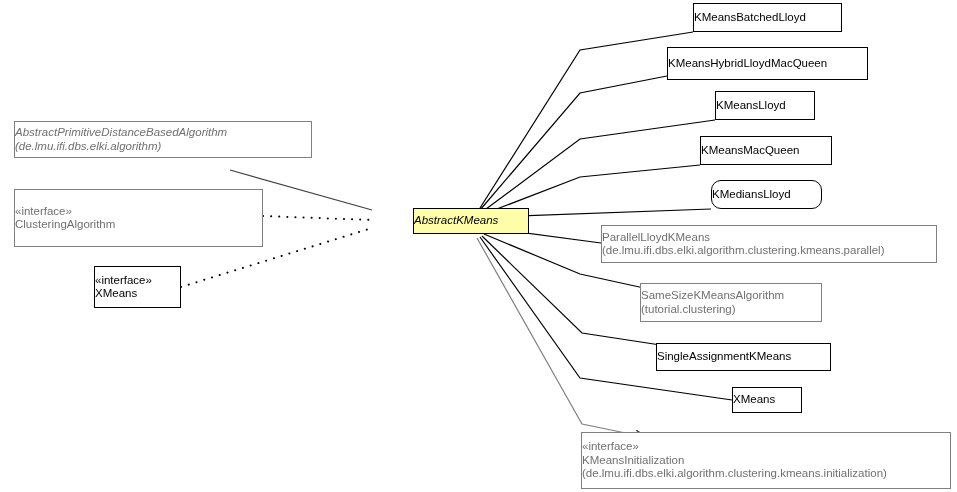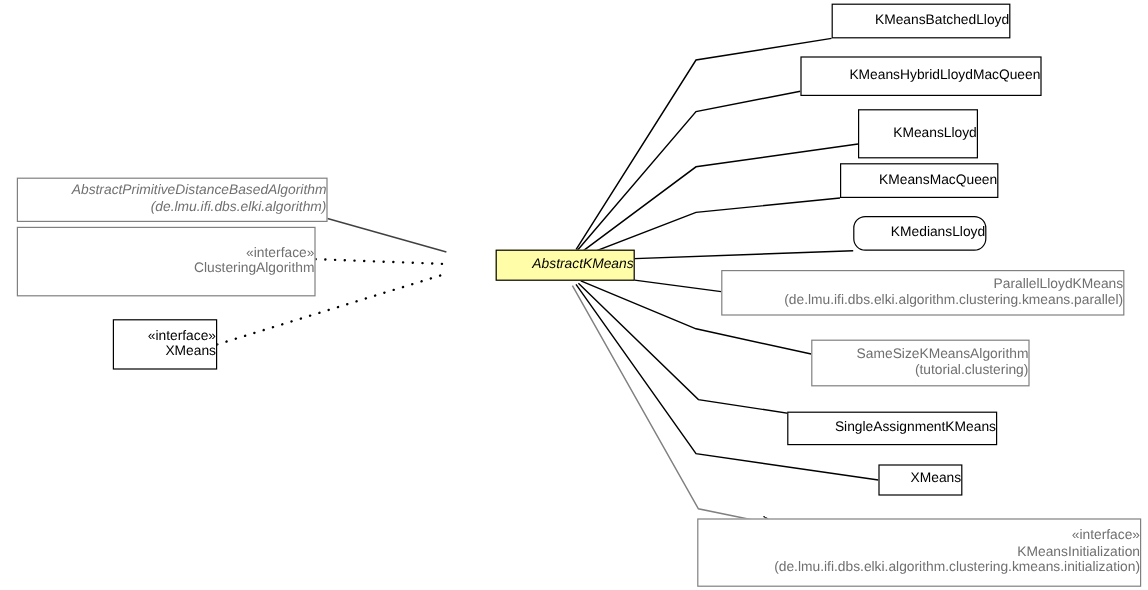--- a/index.html
+++ b/index.html
@@ -5,21 +5,21 @@
   html, body { margin:0; padding:0; background:#ffffff; }
   body { width:957px; height:492px; overflow:hidden;
          font-family:"Liberation Sans", sans-serif; }
   #diagram { position:relative; width:957px; height:492px; }
   svg.edges { position:absolute; left:0; top:0; width:957px; height:492px; }
 
   .node {
     position:absolute;
     box-sizing:border-box;
     display:flex; flex-direction:column;
-    align-items:flex-end; justify-content:center;
+    align-items:flex-start; justify-content:center;
     text-align:center;
     background:#ffffff;
     border:1px solid #000000;
     color:#000000;
     font-size:11.5px;
     line-height:13.5px;
     white-space:nowrap;
   }
   .node.grey { border-color:#808080; color:#707070; }
   .node.highlight { background:#fffda8; border-color:#000000; }
@@ -49,55 +49,55 @@
         <polyline points="488,217 711,209" fill="none" stroke="#000000" stroke-width="1.2"></polyline>
         <polyline points="488,228 601,243" fill="none" stroke="#000000" stroke-width="1.2"></polyline>
         <polyline points="484,234 580,274 676,295" fill="none" stroke="#000000" stroke-width="1.2"></polyline>
         <polyline points="482,236 582,333 680,348" fill="none" stroke="#000000" stroke-width="1.2"></polyline>
         <polyline points="480,237 580,378 732,400" fill="none" stroke="#000000" stroke-width="1.2"></polyline>
         <polyline points="477,238 582,424 645,437" fill="none" stroke="#808080" stroke-width="1.2" marker-end="url(#openArrowGrey)"></polyline>
       </g>
   </svg>
 
   <div id="node-layer">
-      <div class="node grey italic" style="left: 14px; top: 148px; width: 259px; height: 37px;">
+      <div class="node grey italic" style="left: 14px; top: 121px; width: 298px; height: 37px;">
         <span class="ln">AbstractPrimitiveDistanceBasedAlgorithm</span>
         <span class="pkg">(de.lmu.ifi.dbs.elki.algorithm)</span>
       </div>
       <div class="node grey" style="left: 14px; top: 189px; width: 249px; height: 58px;">
         <span class="ln">«interface»</span>
         <span class="ln">ClusteringAlgorithm</span>
       </div>
       <div class="node" style="left: 94px; top: 266px; width: 87px; height: 42px;">
         <span class="ln">«interface»</span>
         <span class="ln">XMeans</span>
       </div>
       <div class="node highlight italic" style="left: 372px; top: 208px; width: 116px; height: 26px; margin-left: 41px;">
         <span class="ln">AbstractKMeans</span>
       </div>
       <div class="node" style="left: 693px; top: 3px; width: 149px; height: 29px;">
         <span class="ln">KMeansBatchedLloyd</span>
       </div>
       <div class="node" style="left: 667px; top: 47px; width: 201px; height: 33px;">
         <span class="ln">KMeansHybridLloydMacQueen</span>
       </div>
-      <div class="node" style="left: 715px; top: 91px; width: 100px; height: 41px;">
+      <div class="node" style="left: 715px; top: 91px; width: 100px; height: 29px;">
         <span class="ln">KMeansLloyd</span>
       </div>
       <div class="node" style="left: 700px; top: 136px; width: 132px; height: 29px;">
         <span class="ln">KMeansMacQueen</span>
       </div>
       <div class="node" style="left: 711px; top: 180px; width: 111px; height: 29px; border-radius: 10px;">
         <span class="ln">KMediansLloyd</span>
       </div>
       <div class="node grey" style="left: 601px; top: 225px; width: 336px; height: 38px;">
         <span class="ln">ParallelLloydKMeans</span>
         <span class="pkg">(de.lmu.ifi.dbs.elki.algorithm.clustering.kmeans.parallel)</span>
       </div>
-      <div class="node grey" style="left: 676px; top: 283px; width: 182px; height: 39px;">
+      <div class="node grey" style="left: 640px; top: 283px; width: 182px; height: 39px;">
         <span class="ln">SameSizeKMeansAlgorithm</span>
         <span class="pkg">(tutorial.clustering)</span>
       </div>
       <div class="node" style="left: 656px; top: 343px; width: 175px; height: 28px;">
         <span class="ln">SingleAssignmentKMeans</span>
       </div>
       <div class="node" style="left: 732px; top: 387px; width: 70px; height: 26px;">
         <span class="ln">XMeans</span>
       </div>
       <div class="node grey" style="left: 581px; top: 432px; width: 370px; height: 57px;">

